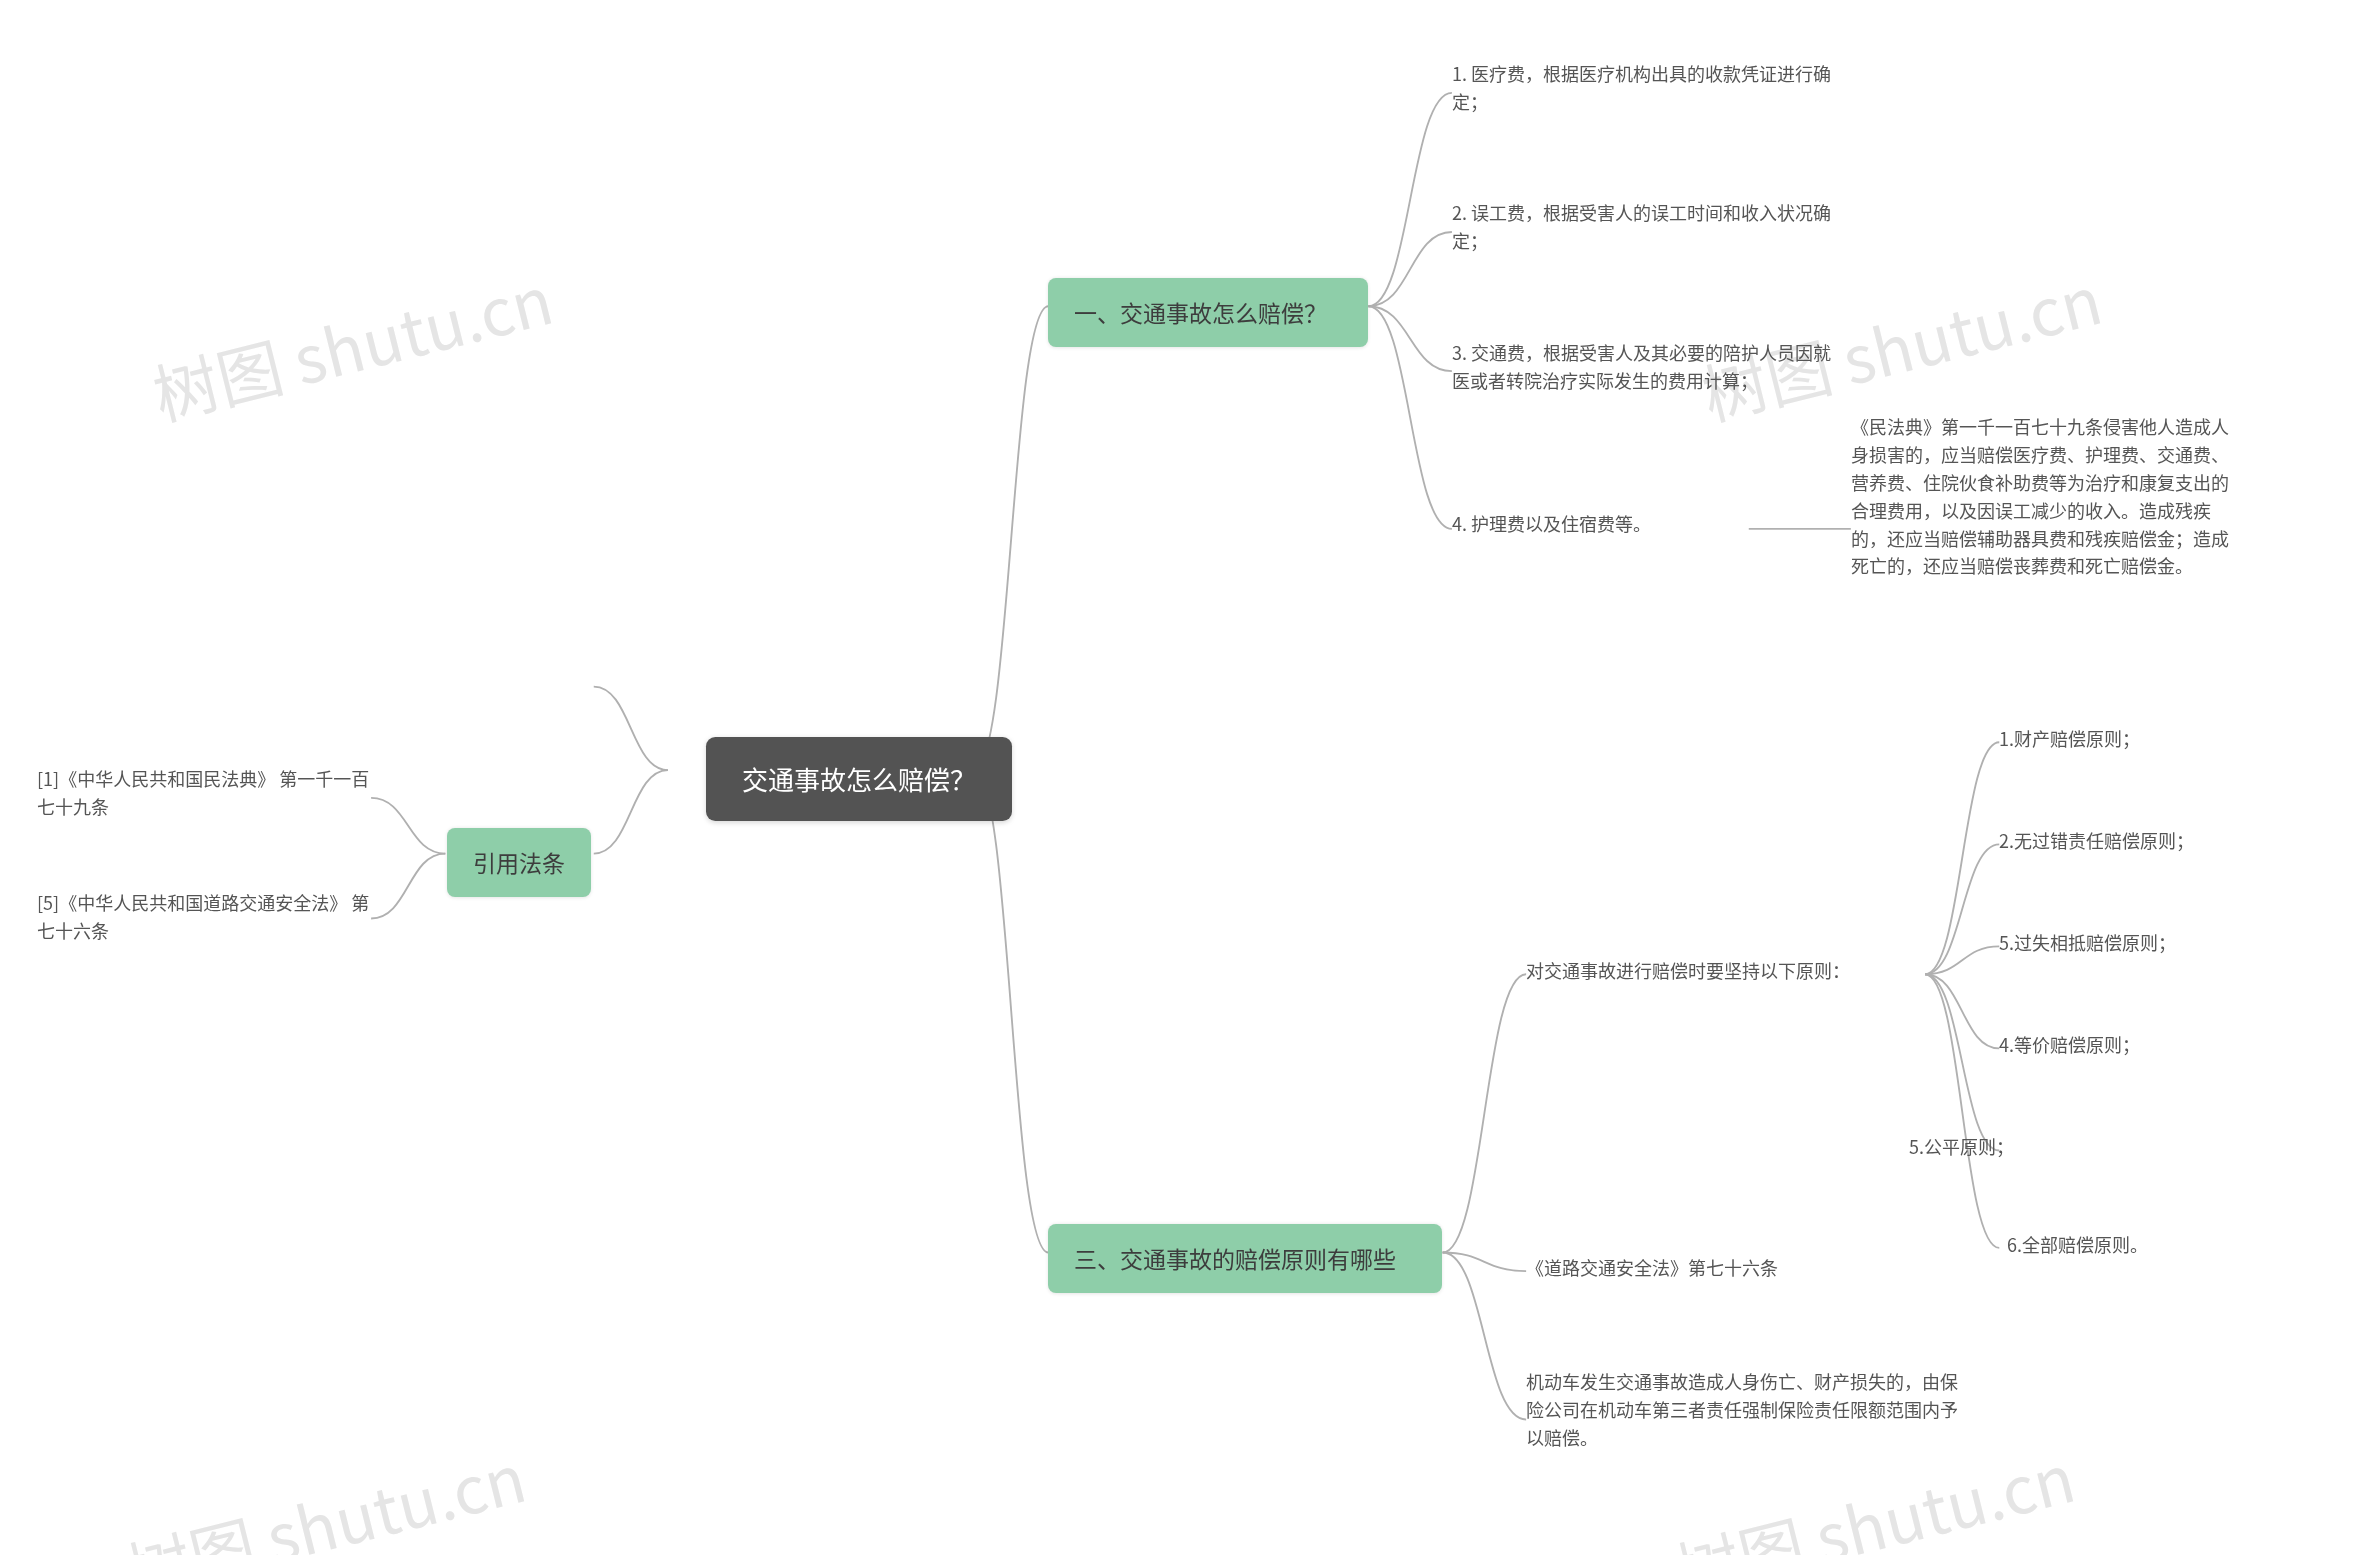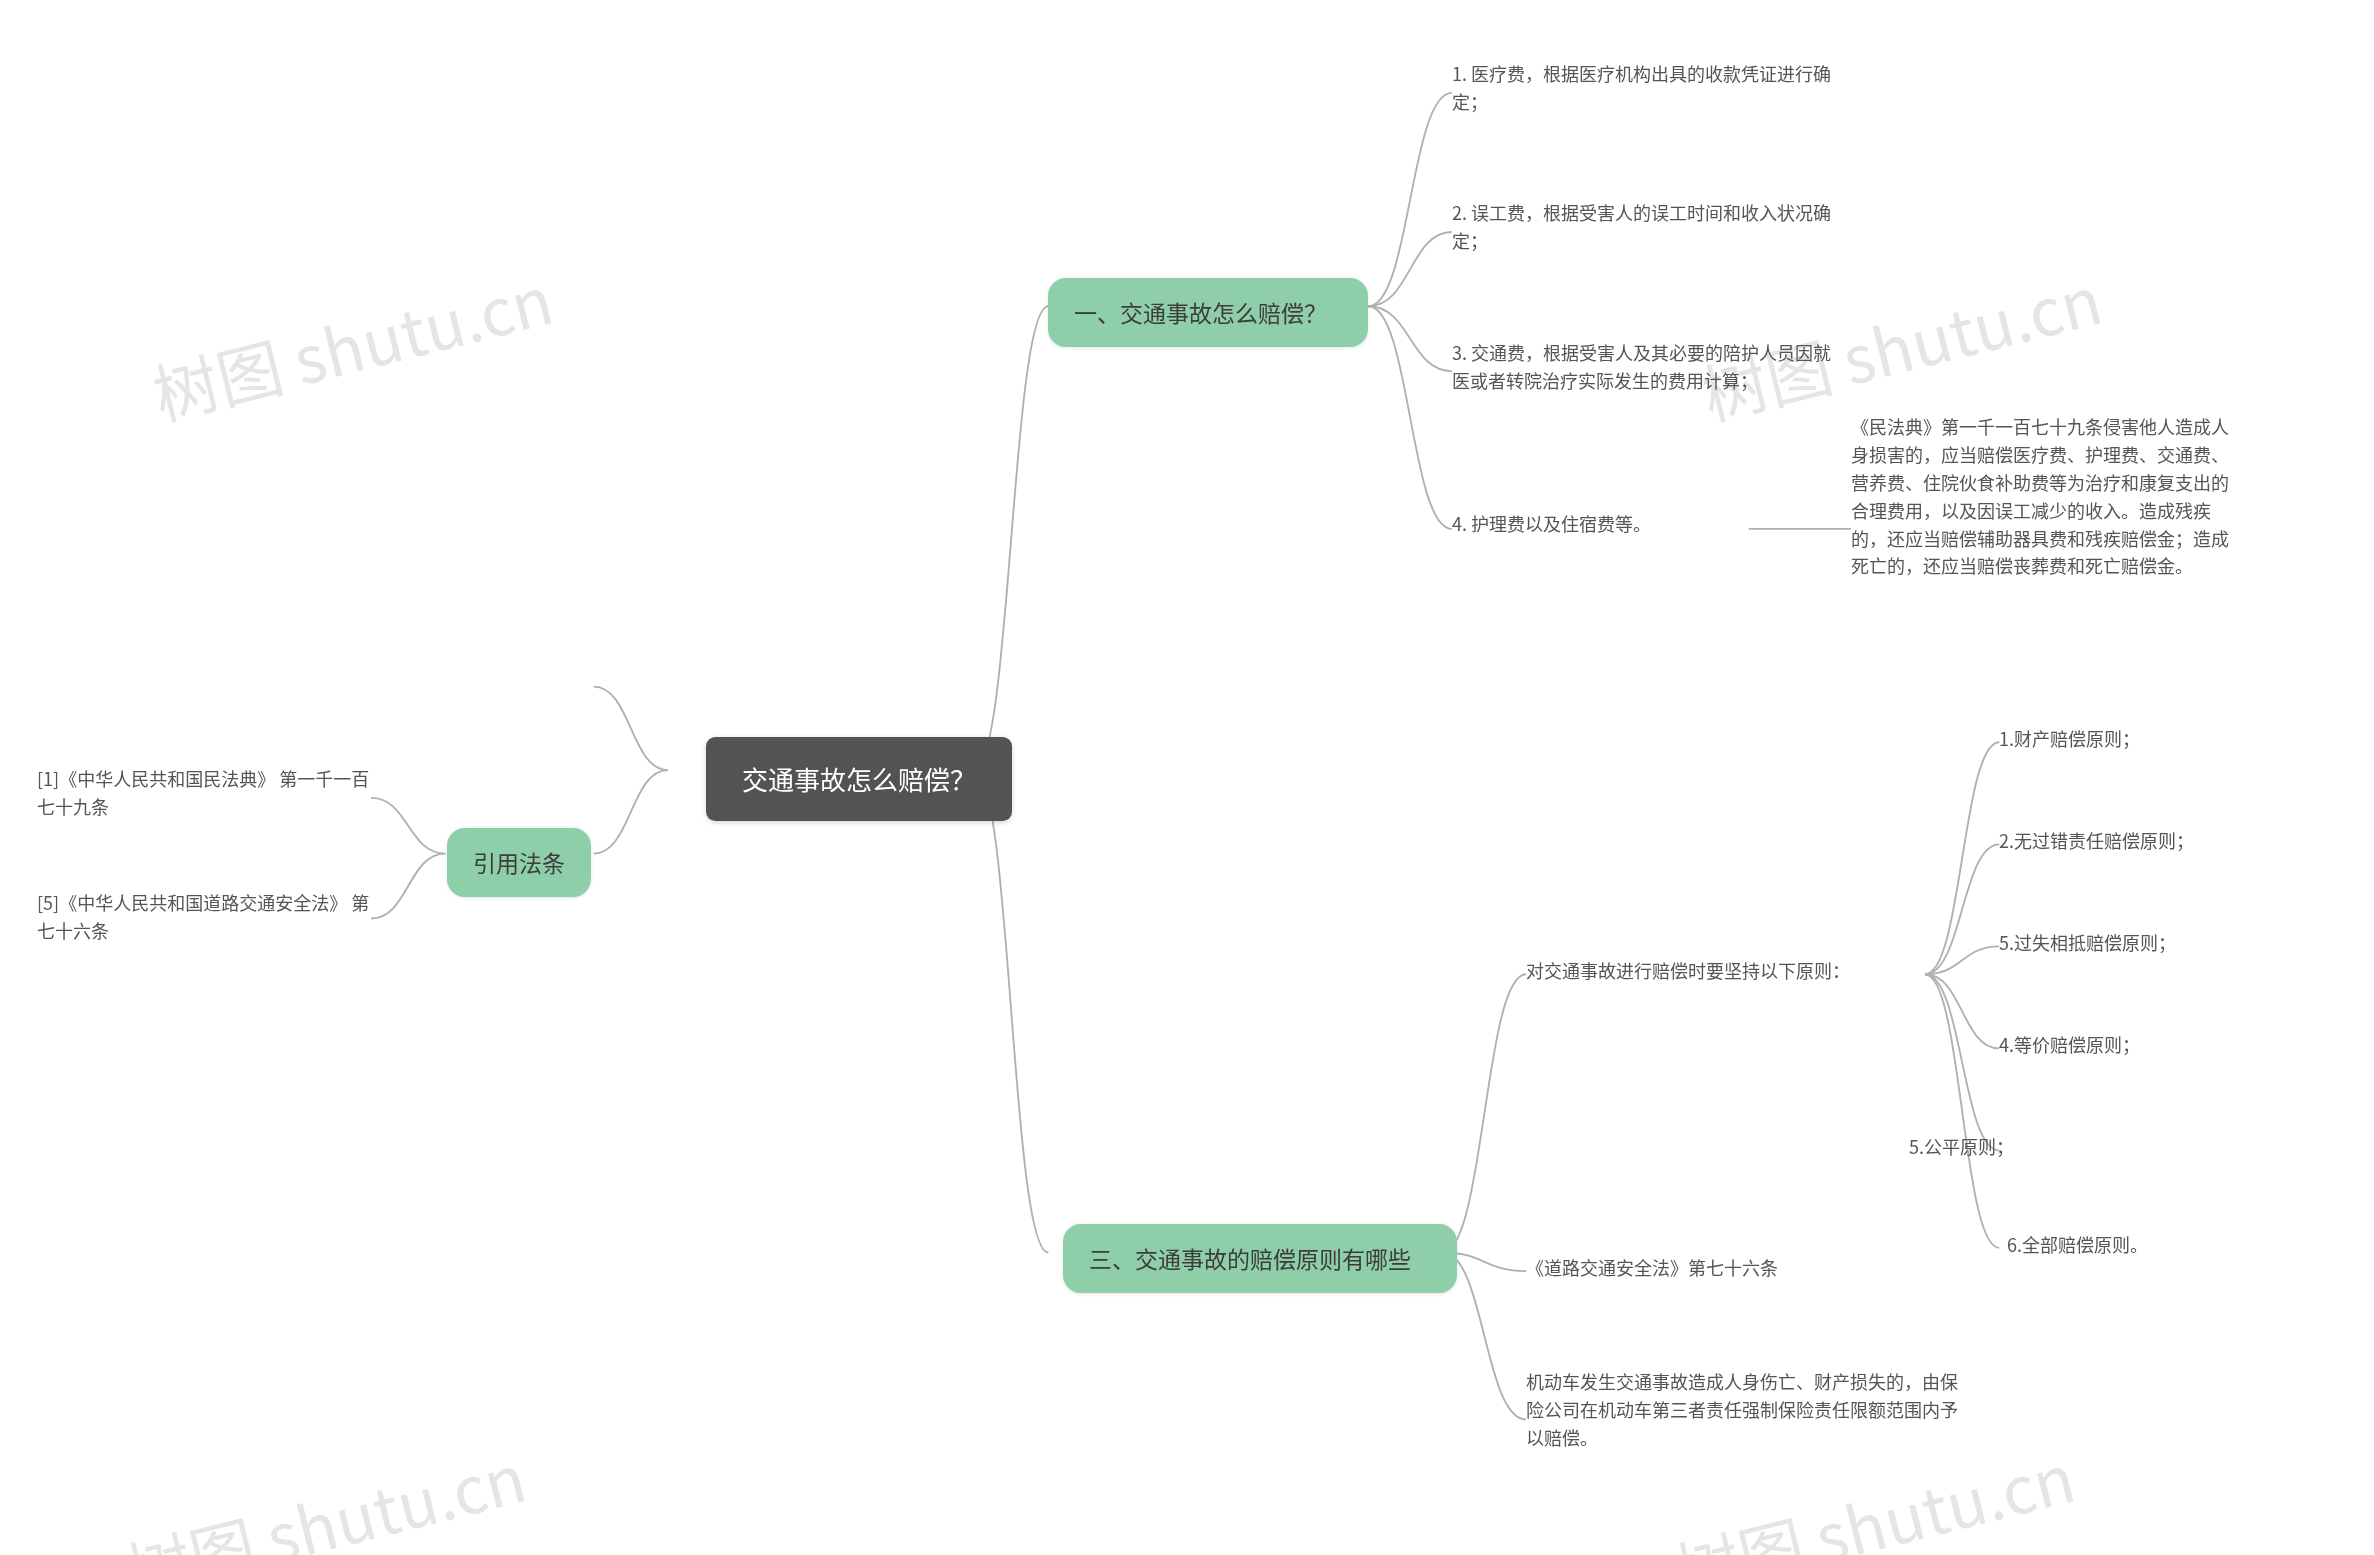--- a/index.html
+++ b/index.html
@@ -44,21 +44,21 @@
     padding: 22px 33px;
     font-size: 26px;
     box-shadow: 0 1.9px 5.6px rgba(0,0,0,0.15);
     text-align: center;
   }
 
   
   .l1 {
     background: #8ecea9;
     color: #3d3d3d;
-    border-radius: 18px;
+    border-radius: 8px;
     padding: 16.7px 26px;
     font-size: 23px;
     box-shadow: 0 0.9px 3.7px rgba(0,0,0,0.10);
   }
 
   
   .leaf {
     color: #555555;
   }
 
@@ -127,21 +127,21 @@
   <div class="node leaf" style="left:37px; top:889px; width:334px;">[5]《中华人民共和国道路交通安全法》 第七十六条</div>
 
   <div class="node l1" style="left:1048px; top:278px; width:320px;">一、交通事故怎么赔偿？</div>
 
   <div class="node leaf" style="left:1452px; top:60px; width:385px;">1. 医疗费，根据医疗机构出具的收款凭证进行确定；</div>
   <div class="node leaf" style="left:1452px; top:199px; width:385px;">2. 误工费，根据受害人的误工时间和收入状况确定；</div>
   <div class="node leaf" style="left:1452px; top:339px; width:385px;">3. 交通费，根据受害人及其必要的陪护人员因就医或者转院治疗实际发生的费用计算；</div>
   <div class="node leaf" style="left:1452px; top:510px; width:297px;">4. 护理费以及住宿费等。</div>
   <div class="node leaf" style="left:1851px; top:413px; width:390px;">《民法典》第一千一百七十九条侵害他人造成人身损害的，应当赔偿医疗费、护理费、交通费、营养费、住院伙食补助费等为治疗和康复支出的合理费用，以及因误工减少的收入。造成残疾的，还应当赔偿辅助器具费和残疾赔偿金；造成死亡的，还应当赔偿丧葬费和死亡赔偿金。</div>
 
-  <div class="node l1" style="left:1048px; top:1224px; width:394px;margin-left:15px;">三、交通事故的赔偿原则有哪些</div>
+  <div class="node l1" style="left:1048px; top:1224px; width:394px;">三、交通事故的赔偿原则有哪些</div>
 
   <div class="node leaf" style="left:1526px; top:957px; width:399px;">对交通事故进行赔偿时要坚持以下原则：</div>
 
   <div class="node leaf" style="left:1999px; top:725px;  width:278px;">1.财产赔偿原则；</div>
   <div class="node leaf" style="left:1999px; top:827px;  width:278px;">2.无过错责任赔偿原则；</div>
   <div class="node leaf" style="left:1999px; top:929px; width:278px;">5.过失相抵赔偿原则；</div>
   <div class="node leaf" style="left:1999px; top:1031px; width:278px;">4.等价赔偿原则；</div>
   <div class="node leaf" style="left:1909px; top:1133px; width:278px;">5.公平原则；</div>
   <div class="node leaf" style="left:1999px; top:1231px; width:278px;margin-left:8px;">6.全部赔偿原则。</div>
 

